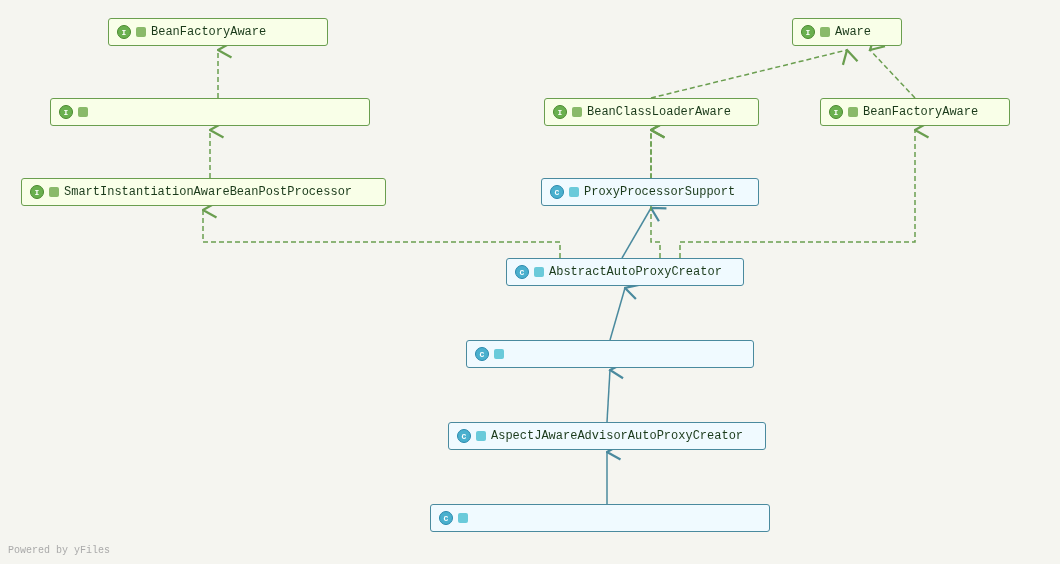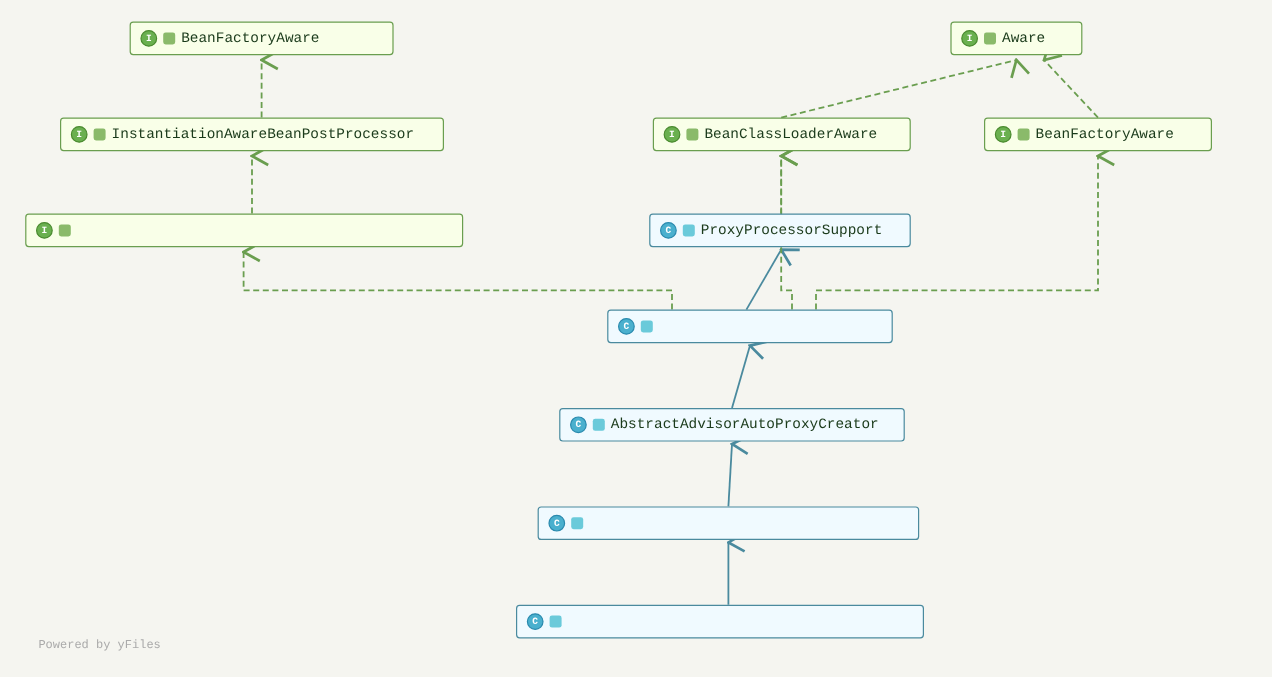--- a/index.html
+++ b/index.html
@@ -73,25 +73,24 @@
     svg#arrows {
       position: absolute;
       top: 0;
       left: 0;
       width: 1060px;
       height: 564px;
       pointer-events: none;
     }
     .powered-by {
       position: absolute;
-      bottom: 20px;
+      bottom: 8px;
       left: 8px;
       font-size: 10px;
       color: #aaa;
-      margin-left: 24px;
     }
   </style>
 </head>
 <body>
 
 <div id="diagram">
   <svg id="arrows">
 
     <defs>
       <marker id="arrow-green" markerWidth="10" markerHeight="10" refX="5" refY="5" orient="auto">
@@ -146,60 +145,61 @@
 
   <div class="node interface" style="left:792px;top:18px;width:110px;height:28px;">
     <span class="icon-badge i">I</span>
     <span class="small-icon"></span>
     <span>Aware</span>
   </div>
 
   <div class="node interface" style="left:50px;top:98px;width:320px;height:28px;">
     <span class="icon-badge i">I</span>
     <span class="small-icon"></span>
-    <span>InstantiationAwareBeanPostProcessor</span>
   </div>
 
   <div class="node interface" style="left:544px;top:98px;width:215px;height:28px;">
     <span class="icon-badge i">I</span>
     <span class="small-icon"></span>
     <span>BeanClassLoaderAware</span>
   </div>
 
   <div class="node interface" style="left:820px;top:98px;width:190px;height:28px;">
     <span class="icon-badge i">I</span>
     <span class="small-icon"></span>
     <span>BeanFactoryAware</span>
   </div>
 
   <div class="node interface" style="left:21px;top:178px;width:365px;height:28px;">
     <span class="icon-badge i">I</span>
     <span class="small-icon"></span>
+    <span>SmartInstantiationAwareBeanPostProcessor</span>
   </div>
 
   <div class="node class" style="left:541px;top:178px;width:218px;height:28px;">
     <span class="icon-badge c">C</span>
     <span class="small-icon c"></span>
     <span>ProxyProcessorSupport</span>
   </div>
 
   <div class="node class" style="left:506px;top:258px;width:238px;height:28px;">
     <span class="icon-badge c">C</span>
     <span class="small-icon c"></span>
+    <span>AbstractAutoProxyCreator</span>
   </div>
 
   <div class="node class" style="left:466px;top:340px;width:288px;height:28px;">
     <span class="icon-badge c">C</span>
     <span class="small-icon c"></span>
-    <span>AbstractAdvisorAutoProxyCreator</span>
   </div>
 
   <div class="node class" style="left:448px;top:422px;width:318px;height:28px;">
     <span class="icon-badge c">C</span>
     <span class="small-icon c"></span>
+    <span>AspectJAwareAdvisorAutoProxyCreator</span>
   </div>
 
   <div class="node class" style="left:430px;top:504px;width:340px;height:28px;">
     <span class="icon-badge c">C</span>
     <span class="small-icon c"></span>
   </div>
 
   <div class="powered-by">
     <span>Powered by yFiles</span>
   </div>

